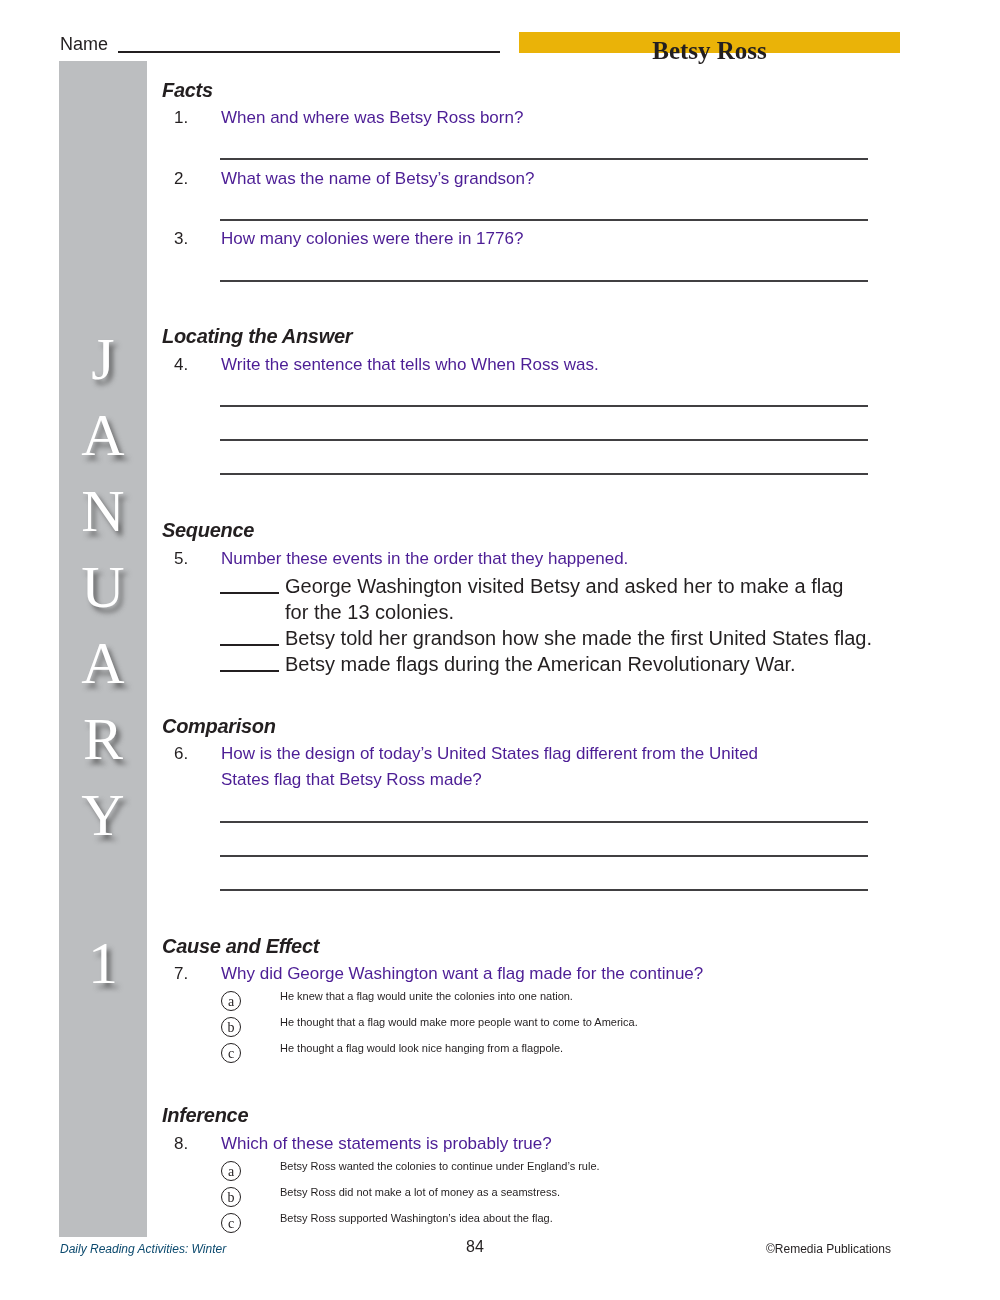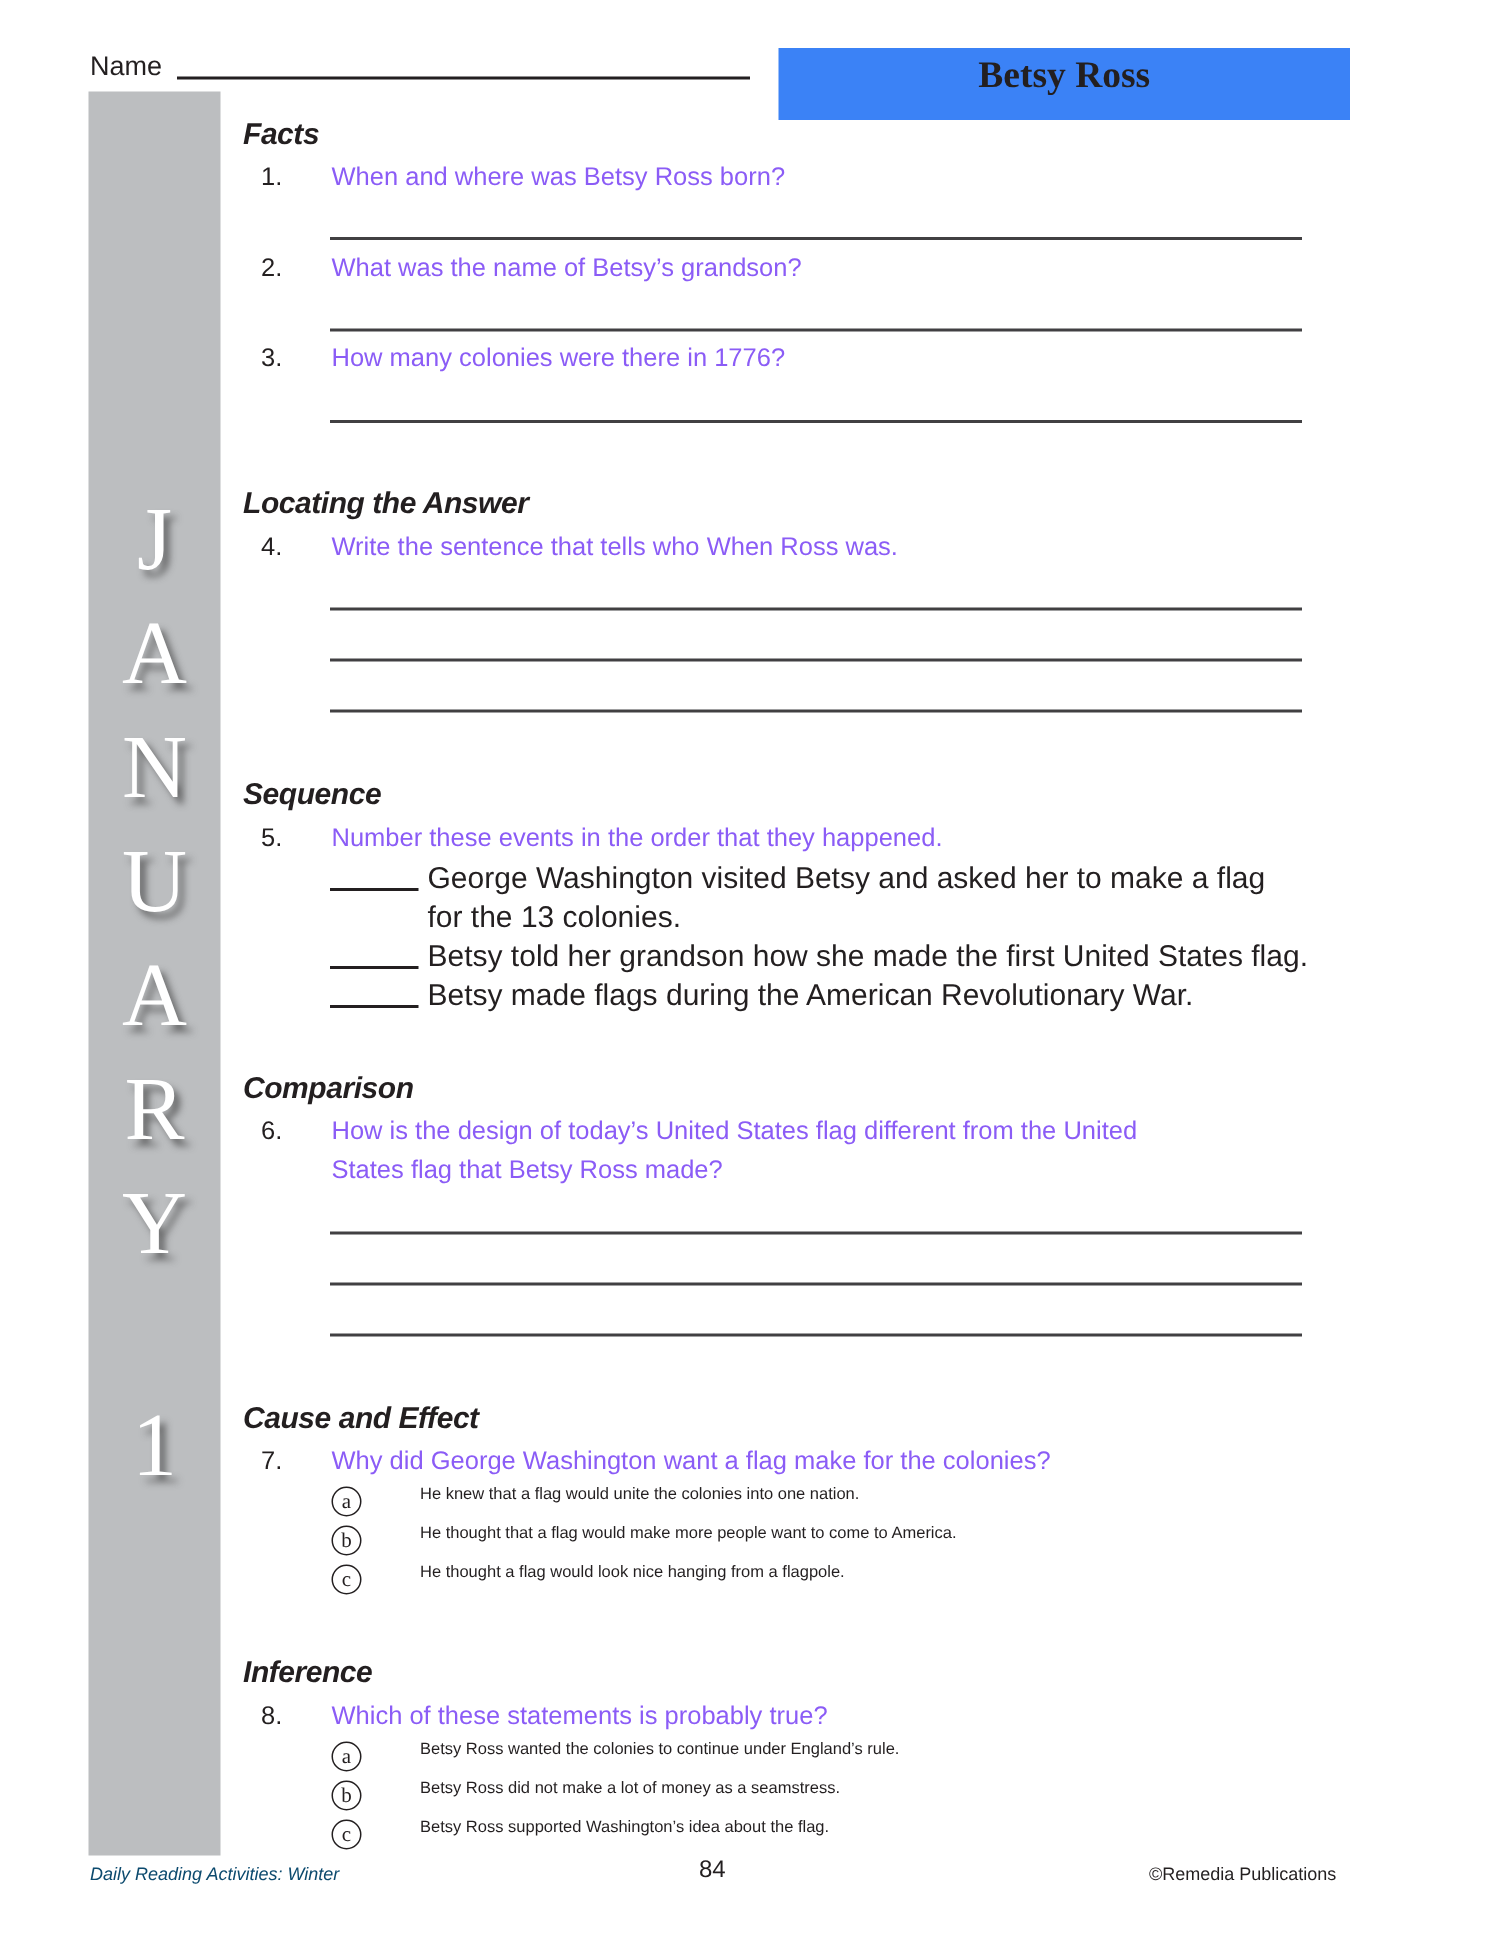--- a/index.html
+++ b/index.html
@@ -3,35 +3,35 @@
 <meta charset="utf-8">
 <style>
   html, body { margin: 0; padding: 0; background: #ffffff; }
   body { width: 1000px; height: 1300px; position: relative; overflow: hidden;
          font-family: "Liberation Sans", sans-serif; color: #231f20; }
   .abs { position: absolute; }
 
   
   .name-label { left: 60px; top: 34px; font-size: 18px; color: #231f20; }
   .name-line { left: 118px; top: 51px; width: 382px; border-bottom: 2px solid #231f20; height: 0; }
-  .title-box { left: 519px; top: 32px; width: 381px; height: 48px; background: #3b82f6; }
+  .title-box { left: 519px; top: 32px; width: 381px; height: 21px; background: #eab308; }
   .title-text { position: absolute; left: 0; right: 0; top: 5px; text-align: center;
                 font-family: "Liberation Serif", serif; font-weight: bold; font-size: 25px; color: #231f20; }
 
   
   .sidebar { left: 59px; top: 61px; width: 88px; height: 1176px; background: #bcbec0; }
   .month-letter { position: absolute; left: 0; width: 88px; text-align: center;
                   font-family: "Liberation Serif", serif; font-size: 60px; color: #ffffff;
                   text-shadow: 4px 5px 5px rgba(60,60,60,0.65); line-height: 1; }
 
   
   .section-title { position: absolute; left: 162px; font-size: 20px; font-weight: bold; color: #231f20;
                    font-family: "Liberation Sans", sans-serif; letter-spacing: -0.3px; font-style: italic; }
   .qnum { position: absolute; left: 174px; font-size: 17px; color: #231f20; }
-  .qtext { position: absolute; left: 221px; font-size: 17px; color: #8b5cf6; white-space: nowrap; }
+  .qtext { position: absolute; left: 221px; font-size: 17px; color: #4c1d95; white-space: nowrap; }
   .ans-line { position: absolute; left: 220px; width: 648px; height: 0; border-bottom: 2px solid #414042; }
   .blank { position: absolute; left: 220px; width: 59px; height: 0; border-bottom: 2px solid #231f20; }
   .seq-text { position: absolute; left: 285px; font-size: 20px; white-space: nowrap; }
   .opt-letter { position: absolute; left: 221px; width: 20px; height: 20px; border: 1px solid #231f20;
                 border-radius: 50%; font-size: 14px; text-align: center; line-height: 19px;
                 font-family: "Liberation Serif", serif; box-sizing: border-box; }
   .opt-text { position: absolute; left: 280px; font-size: 11px; white-space: nowrap; }
 
   
   .footer-left { left: 60px; top: 1242px; font-size: 12px; font-style: italic; color: #0c4a6e; }
@@ -90,21 +90,21 @@
 <div class="section-title" style="top:715px">Comparison</div>
 <div class="qnum" style="top:744px">6.</div>
 <div class="qtext" style="top:744px">How is the design of today’s United States flag different from the United</div>
 <div class="qtext" style="top:770px">States flag that Betsy Ross made?</div>
 <div class="ans-line" style="top:821px"></div>
 <div class="ans-line" style="top:855px"></div>
 <div class="ans-line" style="top:889px"></div>
 
 <div class="section-title" style="top:935px">Cause and Effect</div>
 <div class="qnum" style="top:964px">7.</div>
-<div class="qtext" style="top:964px">Why did George Washington want a flag make for the colonies?</div>
+<div class="qtext" style="top:964px">Why did George Washington want a flag made for the continue?</div>
 <div class="opt-letter" style="top:991px">a</div>
 <div class="opt-text" style="top:990px">He knew that a flag would unite the colonies into one nation.</div>
 <div class="opt-letter" style="top:1017px">b</div>
 <div class="opt-text" style="top:1016px">He thought that a flag would make more people want to come to America.</div>
 <div class="opt-letter" style="top:1043px">c</div>
 <div class="opt-text" style="top:1042px">He thought a flag would look nice hanging from a flagpole.</div>
 
 <div class="section-title" style="top:1104px">Inference</div>
 <div class="qnum" style="top:1134px">8.</div>
 <div class="qtext" style="top:1134px">Which of these statements is probably true?</div>

